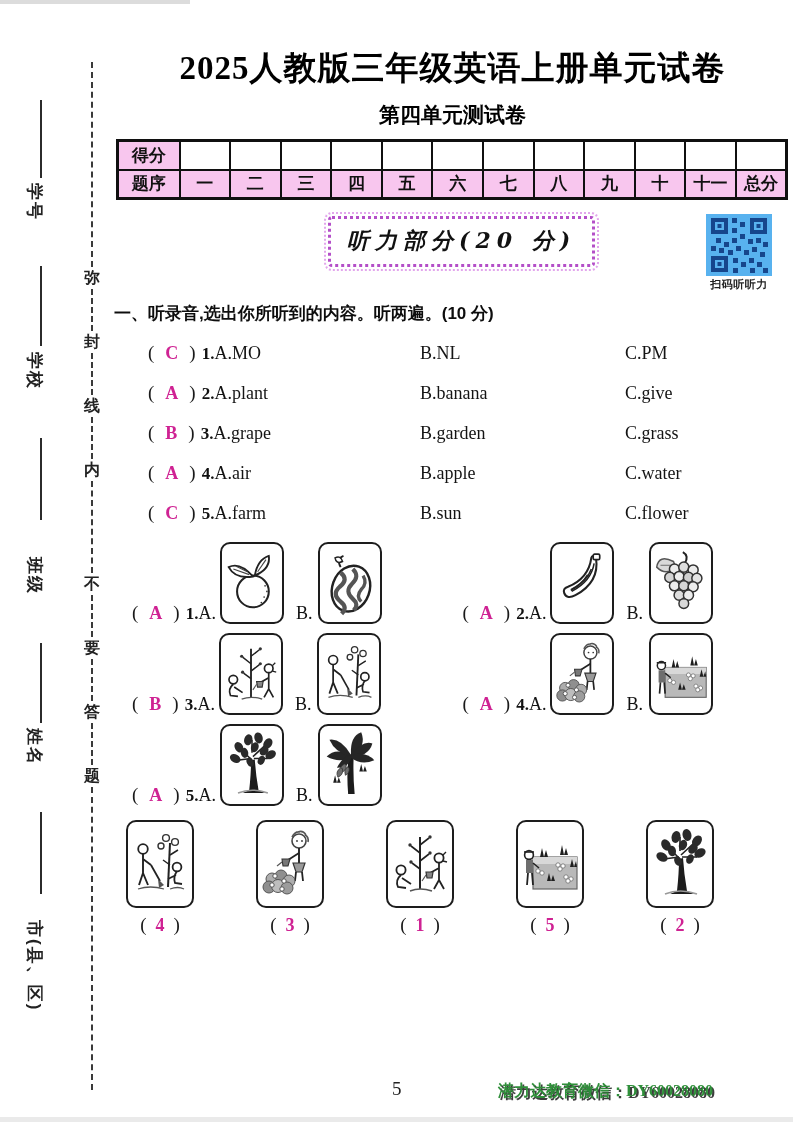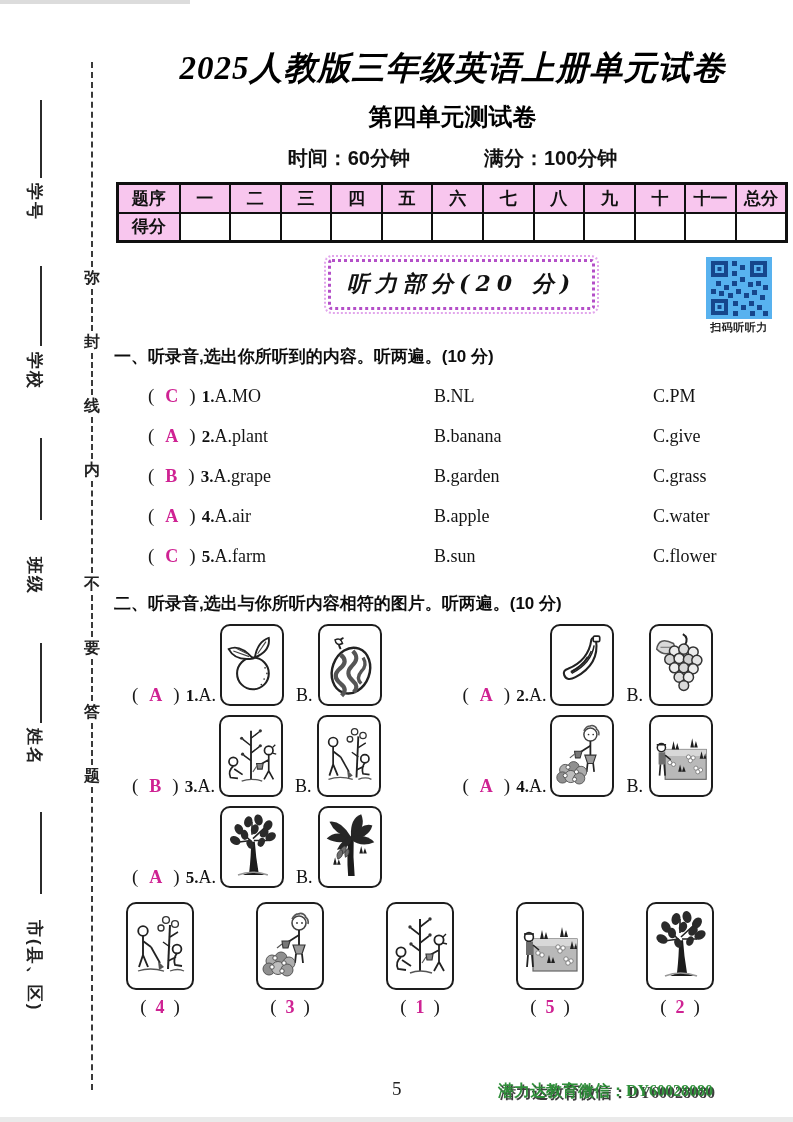--- a/index.html
+++ b/index.html
@@ -22,22 +22,22 @@
     position:absolute; left:82px; top:62px; height:1028px; width:20px;
     display:flex; flex-direction:column; align-items:center;
   }
   .seal-dash { width:0; border-left:2px dashed #3a3a3a; }
   .seal-dash.grow { flex:1; }
   .seal-char { font-weight:700; font-size:16px; color:#222; line-height:22px; height:22px; }
 
   
   .main { position:absolute; left:112px; top:0; width:681px; }
   .title { margin-top:46px; text-align:center; font-family:"Liberation Serif",serif;
-           font-weight:700; font-size:33px; letter-spacing:1px; color:#000;font-style:italic; }
-  .subtitle { margin-top:10px; text-align:center; font-weight:700; font-size:24px; color:#000; }
+           font-weight:700; font-size:33px; letter-spacing:1px; color:#000; }
+  .subtitle { margin-top:10px; text-align:center; font-weight:700; font-size:21px; color:#000; }
   .info-line { margin-top:12px; text-align:center; font-weight:700; font-size:20px; }
   .info-line .gap { display:inline-block; width:74px; }
 
   table.score { border-collapse:collapse; margin:10px 2px 0 4px; width:672px;
                 border:3px solid #101010; table-layout:fixed; }
   table.score td { border:2px solid #101010; height:29px; text-align:center;
                    font-weight:700; font-size:17px; background:#fff; }
   table.score td.pink { background:#f8c6ee; }
   table.score td.head { width:62px; }
 
@@ -50,21 +50,21 @@
     font-size:22px; letter-spacing:6px; color:#111;
   }
   .qr-wrap { position:absolute; right:21px; top:0; width:66px; text-align:center; }
   .qr-wrap svg { display:block; }
   .qr-caption { font-size:11px; font-weight:700; color:#222; margin-top:1px; letter-spacing:0.5px; }
 
   .sec-heading { margin:16px 0 0 2px; font-weight:700; font-size:17px; color:#0d0d0d; }
 
   
   .s1 { margin-top:8px; padding-left:36px; }
-  .s1-row { display:grid; grid-template-columns:272px 205px auto; height:40px; align-items:center;gap:14px; }
+  .s1-row { display:grid; grid-template-columns:272px 205px auto; height:40px; align-items:center; }
   .pa { font-family:"Liberation Serif",serif; font-size:19px; color:#1a1a1a; }
   .ans { color:#cf2293; font-family:"Liberation Serif",serif; font-weight:700;
          font-size:18px; padding:0 11px; }
   .qnum { font-family:"Liberation Serif",serif; font-weight:700; font-size:17px; padding-left:6px; }
   .opt { font-family:"Liberation Serif",serif; font-size:18px; color:#141414; }
 
   
   .s2-row { display:flex; margin:9px 0 0 20px; }
   .s2-item { display:flex; align-items:flex-end; width:331px; }
   .s2-item .lead { white-space:nowrap; padding-top:4px; }
@@ -308,55 +308,52 @@
     <div class="seal-dash" style="height:42px;"></div>
     <div class="seal-char">题</div>
     <div class="seal-dash grow"></div>
   </div>
 </div>
 
 <div class="main">
 
   <div class="title">2025人教版三年级英语上册单元试卷</div>
   <div class="subtitle">第四单元测试卷</div>
-  <div class="info-line">
-    <span>时间：60分钟</span><span class="gap"></span><span>满分：100分钟</span>
-  </div>
 
   <table class="score">
     <tbody>
         <tr>
+      <td class="pink head">得分</td>
+      <td></td>
+          <td></td>
+      <td></td>
+          <td></td>
+      <td></td>
+          <td></td>
+      <td></td>
+          <td></td>
+      <td></td>
+          <td></td>
+      <td></td>
+          <td></td>
+    </tr>
+    <tr>
       <td class="pink head">题序</td>
       <td class="pink">一</td>
       <td class="pink">二</td>
       <td class="pink">三</td>
       <td class="pink">四</td>
       <td class="pink">五</td>
       <td class="pink">六</td>
       <td class="pink">七</td>
       <td class="pink">八</td>
       <td class="pink">九</td>
       <td class="pink">十</td>
       <td class="pink">十一</td>
       <td class="pink">总分</td>
-    </tr>
-    <tr>
-      <td class="pink head">得分</td>
-      <td></td>
-          <td></td>
-      <td></td>
-          <td></td>
-      <td></td>
-          <td></td>
-      <td></td>
-          <td></td>
-      <td></td>
-          <td></td>
-      <td></td>
-          <td></td>
     </tr>
   </tbody>
     </table>
 
   <div class="banner-row">
     <div class="banner-box">听力部分(20 分)</div>
     <div class="qr-wrap">
       <svg width="66" height="62" viewBox="0 0 66 62">
         <rect x="0" y="0" width="66" height="62" fill="#58b2ef"></rect>
         <g fill="#16468c">
@@ -425,21 +422,20 @@
       <span class="opt">B.apple</span>
       <span class="opt">C.water</span>
     </div>
     <div class="s1-row">
       <span><span class="pa">(</span><span class="ans">C</span><span class="pa">)</span><span class="qnum">5.</span><span class="opt">A.farm</span></span>
       <span class="opt">B.sun</span>
       <span class="opt">C.flower</span>
     </div>
   </div>
 
-  <div class="sec-heading">二、听录音,选出与你所听内容相符的图片。听两遍。(10 分)</div>
 
   <div class="s2-row">
     <div class="s2-item">
       <span class="lead"><span class="pa">(</span><span class="ans">A</span><span class="pa">)</span><span class="qnum">1.</span><span class="opt">A.</span></span>
       <span class="pic-box">
           <svg viewBox="0 0 60 78" width="56" height="74">
             <use href="#sym-orange"></use>
           </svg>
         </span>
       <span class="blabel">B.</span>

